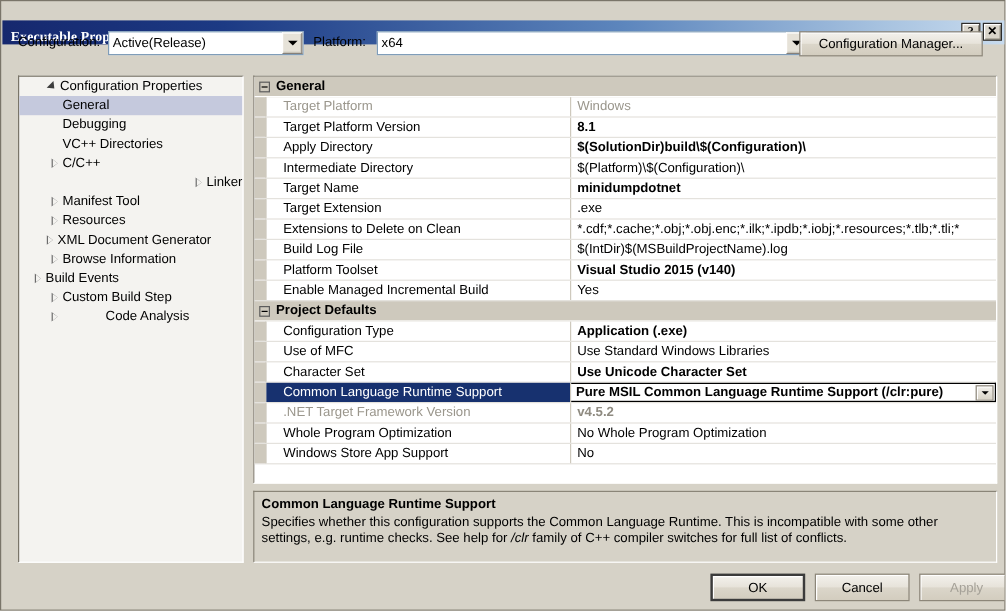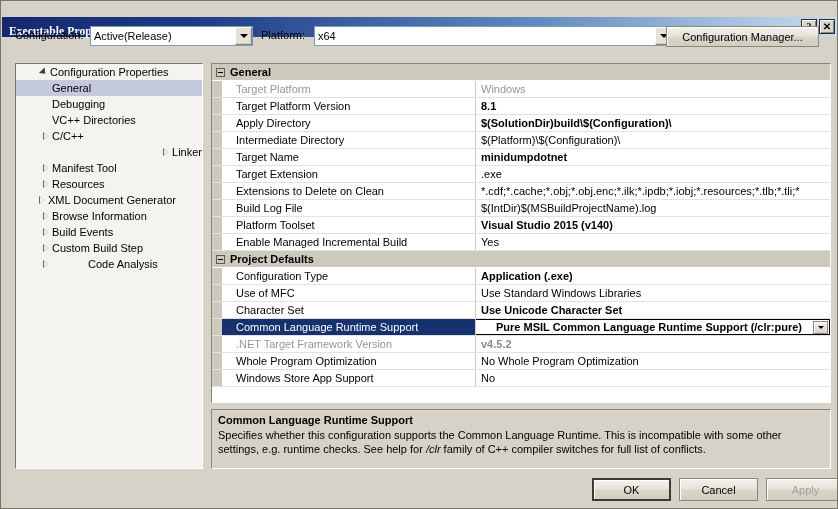--- a/index.html
+++ b/index.html
@@ -282,21 +282,21 @@
   .txt.dimbold { color: #8f8b81; font-weight: bold; }
 
   .prow.selected .pcell-name {
     background: #17316f;
   }
   .prow.selected .pcell-name .txt { color: #ffffff; }
   .prow.selected .pcell-val {
     background: #ffffff;
     border: 1px solid #000000;
     border-left: none;
-    padding-left: 20px;
+    padding-left: 4px;
   }
   .cell-dropdown {
     width: 15px; height: 13px;
     flex: 0 0 15px;
     margin-left: auto;
     margin-right: 1px;
     background: linear-gradient(to bottom, #f3f1ec, #d8d3c7);
     border: 1px solid #8c8679;
     box-shadow: inset 1px 1px 0 #ffffff;
     display: flex;
@@ -425,21 +425,21 @@
             <span class="tri-closed"></span>
           </span>
           <span>XML Document Generator</span>
         </div>
         <div class="tree-item" style="padding-left: 22px;">
           <span class="tw">
             <span class="tri-closed"></span>
           </span>
           <span>Browse Information</span>
         </div>
-        <div class="tree-item" style="padding-left: 22px;">
+        <div class="tree-item" style="padding-left: 8px;">
           <span class="tw">
             <span class="tri-closed"></span>
           </span>
           <span>Build Events</span>
         </div>
         <div class="tree-item" style="padding-left: 22px;">
           <span class="tw">
             <span class="tri-closed"></span>
           </span>
           <span>Custom Build Step</span>

